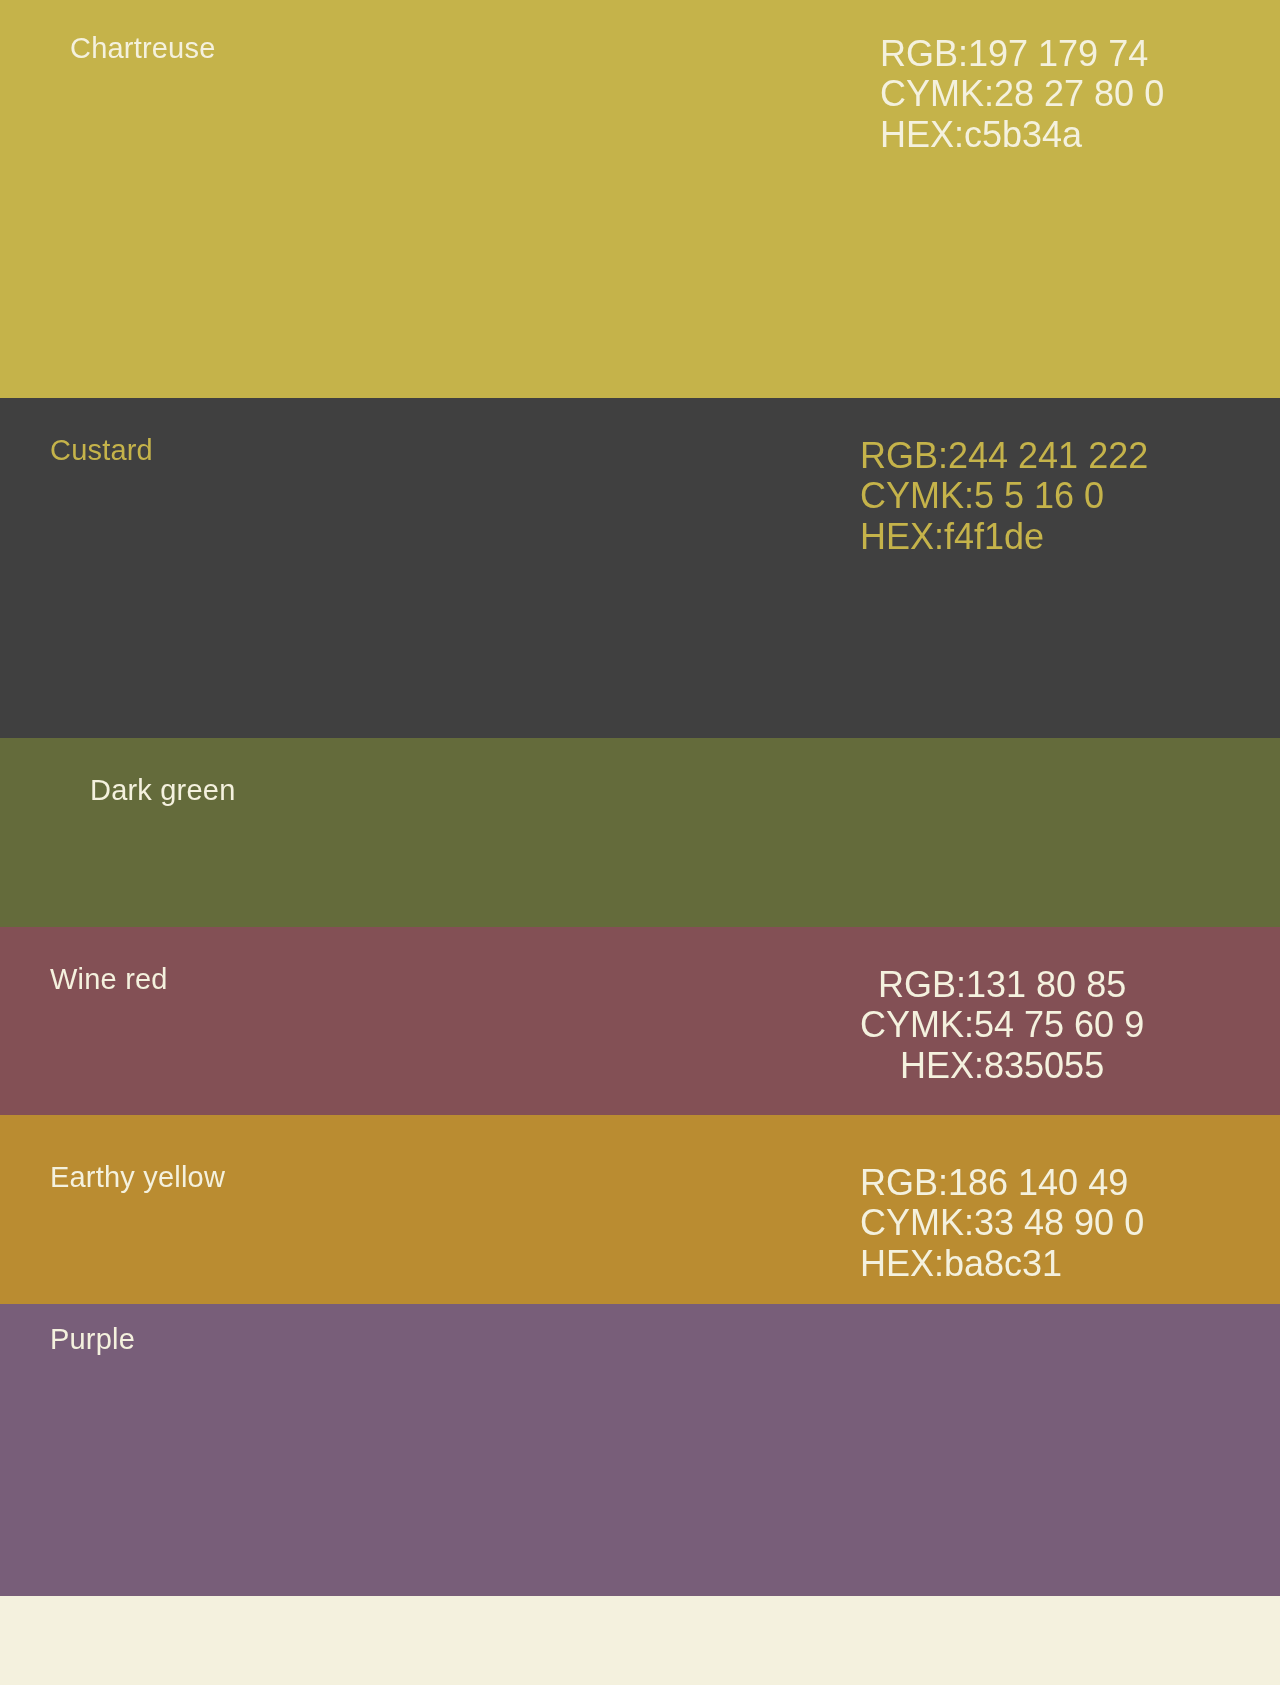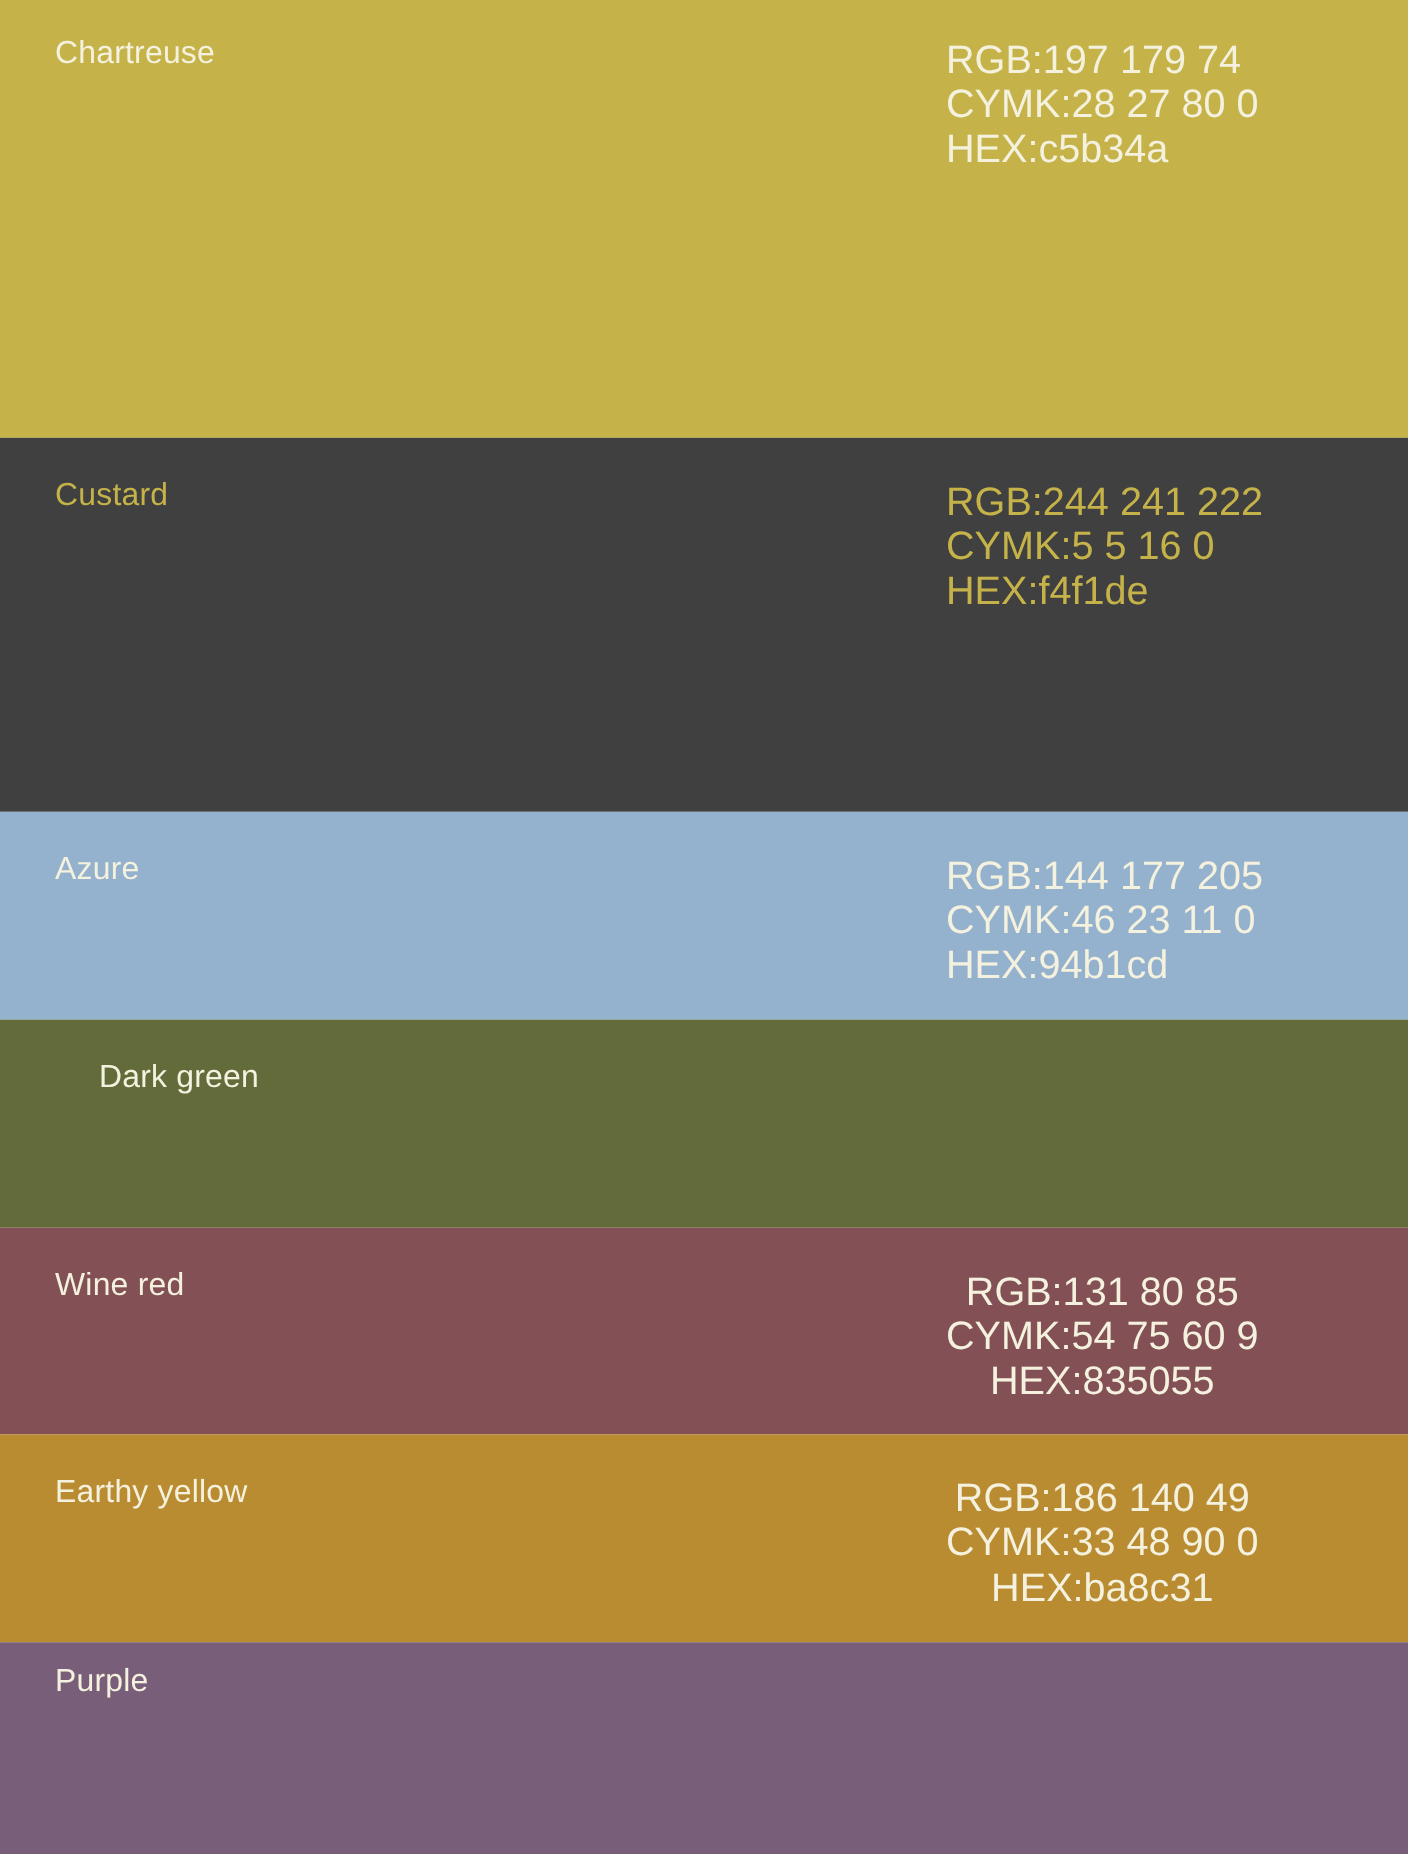--- a/index.html
+++ b/index.html
@@ -46,40 +46,40 @@
     left: 860px;
     font-size: 36px;
     font-weight: 400;
     line-height: 1.12;
     white-space: nowrap;
   }
   .swatch-values div {
     white-space: nowrap;
   }
   
-  .band-chartreuse { height: 398px; }
+  .band-chartreuse { height: 398px; padding-left: 20px; }
   .band-custard    { height: 340px; }
   .band-azure      { height: 189px; }
   .band-darkgreen  { height: 189px; }
   .band-winered    { height: 188px; }
   .band-earthy     { height: 189px; }
   .band-purple     { height: 292px; }
 
   .band-chartreuse .swatch-name,
   .band-chartreuse .swatch-values { top: 34px; }
   .band-custard .swatch-name,
   .band-custard .swatch-values { top: 38px; }
   .band-azure .swatch-name,
   .band-azure .swatch-values { top: 38px; }
   .band-darkgreen .swatch-name,
   .band-darkgreen .swatch-values { top: 38px; }
   .band-winered .swatch-name,
   .band-winered .swatch-values { top: 38px; }
   .band-earthy .swatch-name,
-  .band-earthy .swatch-values { top: 38px; text-align: center; }
+  .band-earthy .swatch-values { top: 48px; }
   .band-purple .swatch-name,
   .band-purple .swatch-values { top: 21px; }
 </style>
 </head>
 <body style="background-color: rgb(244, 241, 222);">
 
 <div id="palette">
 
   <div class="swatch band-chartreuse" style="background-color: rgb(197, 179, 74); color: rgb(244, 241, 222);">
     <div class="swatch-inner">
@@ -96,30 +96,20 @@
     <div class="swatch-inner">
       <div class="swatch-name">Custard</div>
       <div class="swatch-values">
         <div>RGB:244 241 222</div>
         <div>CYMK:5 5 16 0</div>
         <div>HEX:f4f1de</div>
       </div>
     </div>
   </div>
 
-  <div class="swatch band-azure" style="background-color: rgb(148, 177, 205); color: rgb(244, 241, 222);">
-    <div class="swatch-inner">
-      <div class="swatch-name">Azure</div>
-      <div class="swatch-values">
-        <div>RGB:144 177 205</div>
-        <div>CYMK:46 23 11 0</div>
-        <div>HEX:94b1cd</div>
-      </div>
-    </div>
-  </div>
 
   <div class="swatch band-darkgreen" style="background-color: rgb(100, 107, 59); color: rgb(244, 241, 222); padding-left: 40px;">
     <div class="swatch-inner">
       <div class="swatch-name">Dark green</div>
     </div>
   </div>
 
   <div class="swatch band-winered" style="background-color: rgb(131, 80, 85); color: rgb(244, 241, 222); text-align: center;">
     <div class="swatch-inner">
       <div class="swatch-name">Wine red</div>

